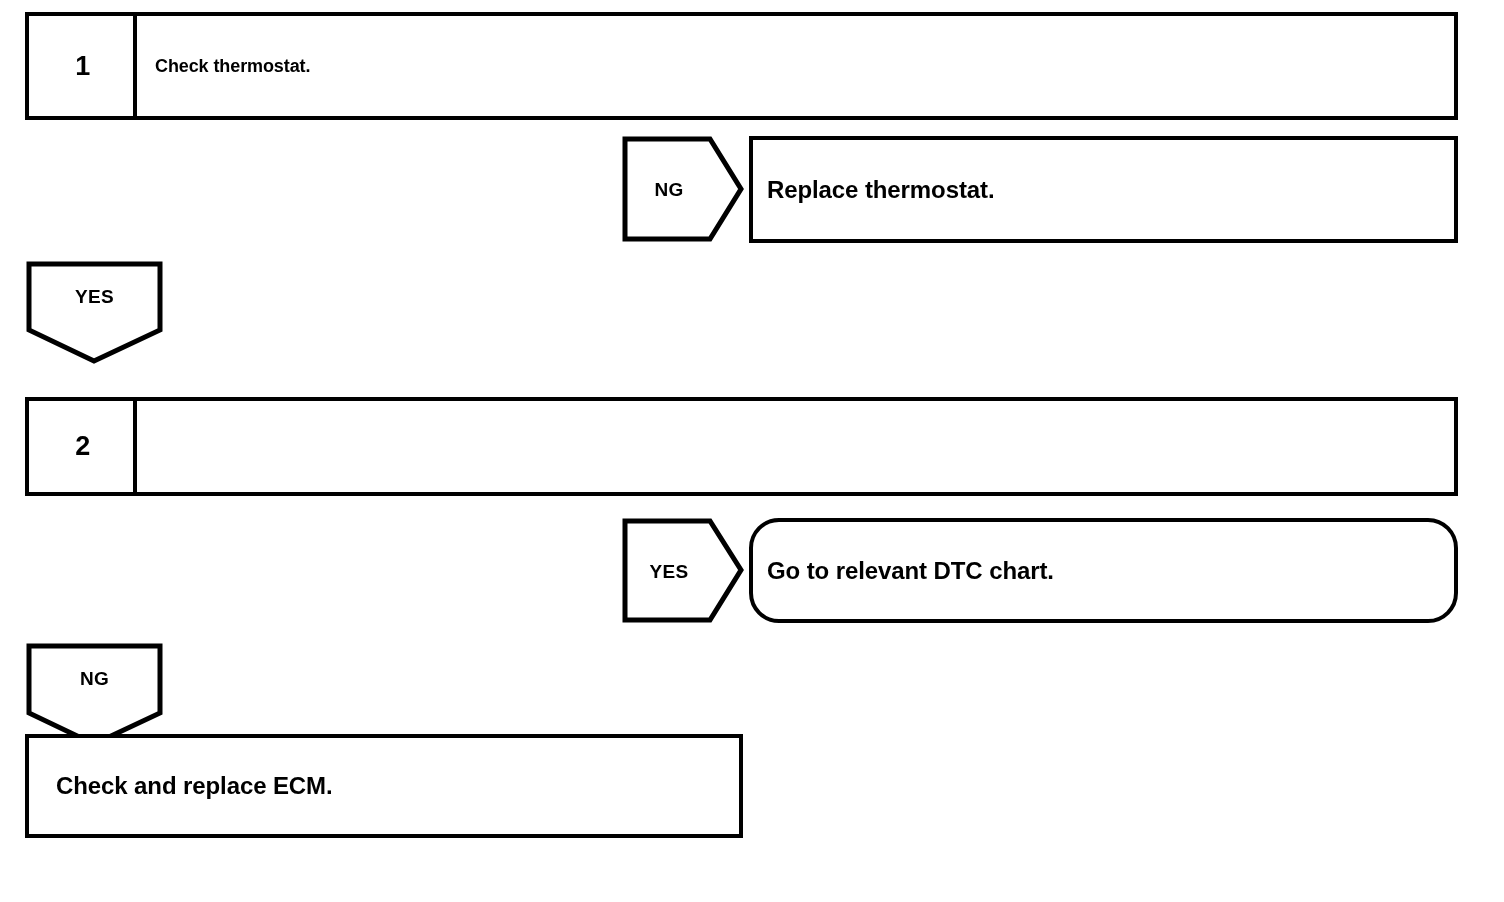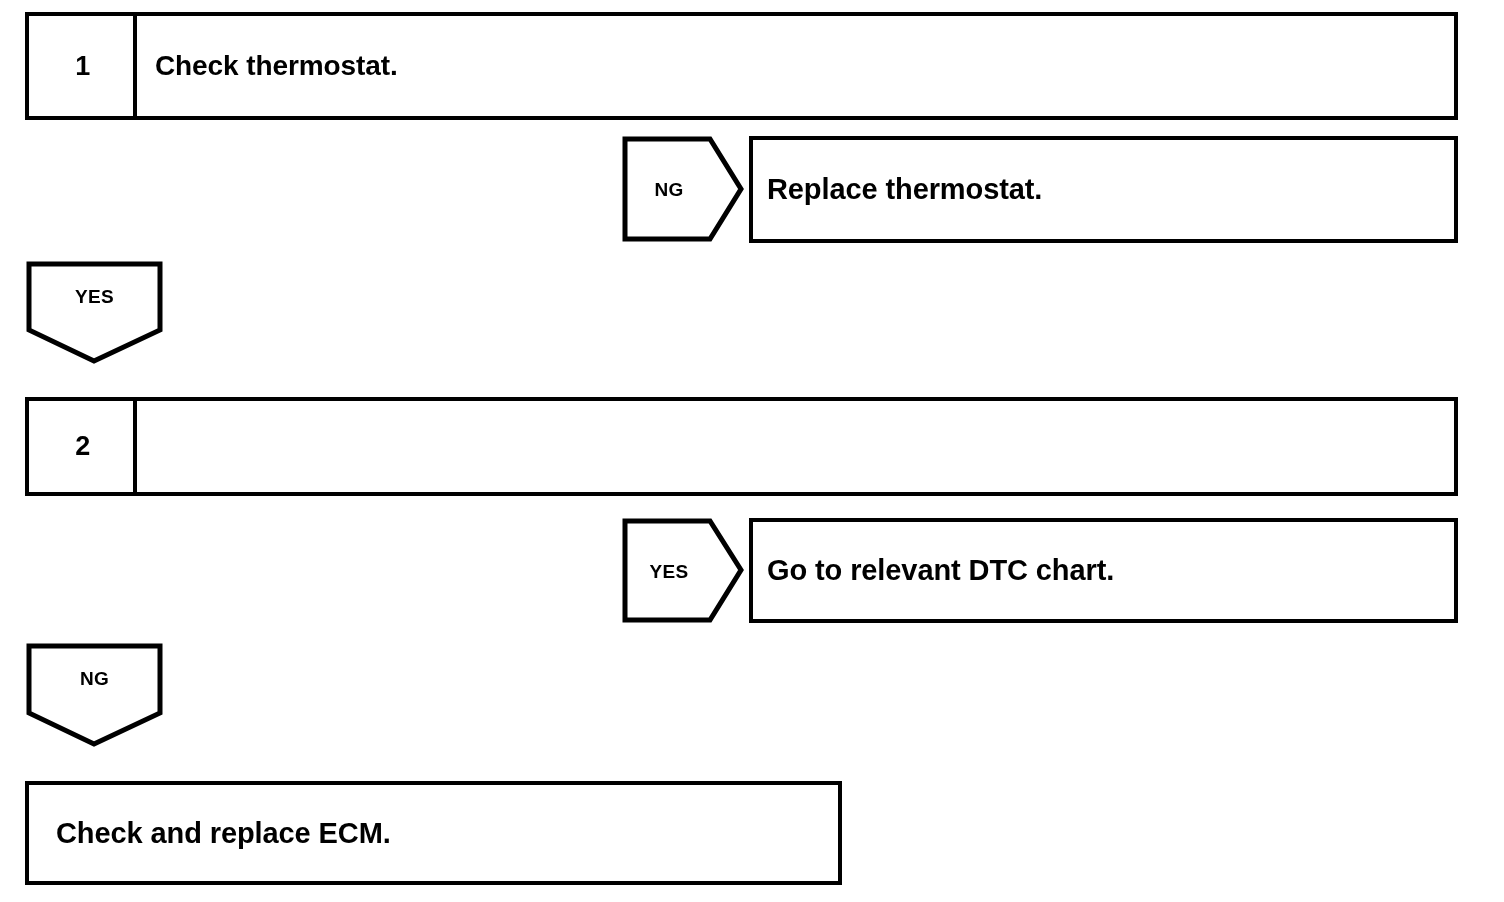--- a/index.html
+++ b/index.html
@@ -53,37 +53,37 @@
   .step-text {
     position: absolute;
     left: 126px;
     right: 10px;
     top: 0;
     bottom: 0;
     display: flex;
     align-items: center;
   }
   .step-text span {
-    font-size: 28px;
+    font-size: 18px;
     font-weight: bold;
     letter-spacing: -0.1px;
     white-space: nowrap;
   }
 
   
   .result-box {
     position: absolute;
     box-sizing: border-box;
     border: 4px solid #000000;
     background: #ffffff;
     display: flex;
     align-items: center;
   }
   .result-box span {
-    font-size: 29px;
+    font-size: 24px;
     font-weight: bold;
     letter-spacing: -0.1px;
     white-space: nowrap;
     padding-left: 14px;
   }
 
   
   .arrow {
     position: absolute;
   }
@@ -154,28 +154,28 @@
     </div>
   </div>
 
   <div class="arrow arrow-right" style="left:622px; top:518px; width:122px; height:105px;">
     <svg viewBox="0 0 122 105" preserveAspectRatio="none">
       <polygon points="3,3 88,3 119,52 88,102 3,102" fill="#ffffff" stroke="#000000" stroke-width="5" stroke-linejoin="miter"></polygon>
     </svg>
     <div class="arrow-label">YES</div>
   </div>
 
-  <div class="result-box" style="left:749px; top:518px; width:709px; height:105px;">
+  <div class="result-box" style="left:749px; top:518px; width:709px; height:105px;border-radius:30px;">
     <span>Go to relevant DTC chart.</span>
   </div>
 
   <div class="arrow arrow-down" style="left:26px; top:643px; width:137px; height:104px;">
     <svg viewBox="0 0 137 104" preserveAspectRatio="none">
       <polygon points="3,3 134,3 134,70 68,101 3,70" fill="#ffffff" stroke="#000000" stroke-width="5" stroke-linejoin="miter"></polygon>
     </svg>
     <div class="arrow-label">NG</div>
   </div>
 
-  <div class="result-box" style="left:25px; top:781px; width:817px; height:104px;">
+  <div class="result-box" style="left:25px; top:734px; width:718px; height:104px;">
     <span style="padding-left:27px;">Check and replace ECM.</span>
   </div>
 
 </div>
 
 </body></html>

